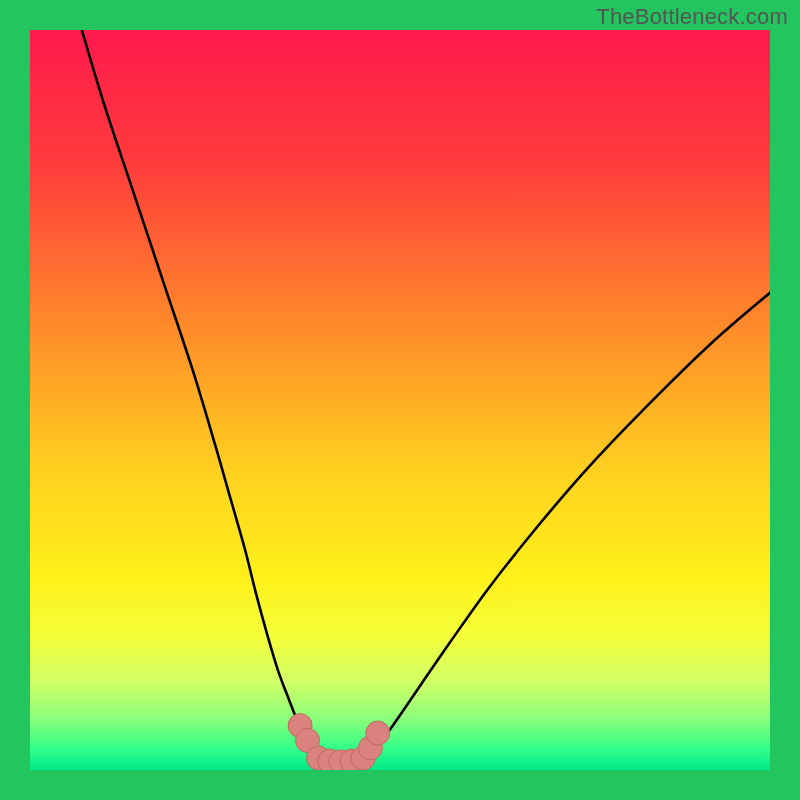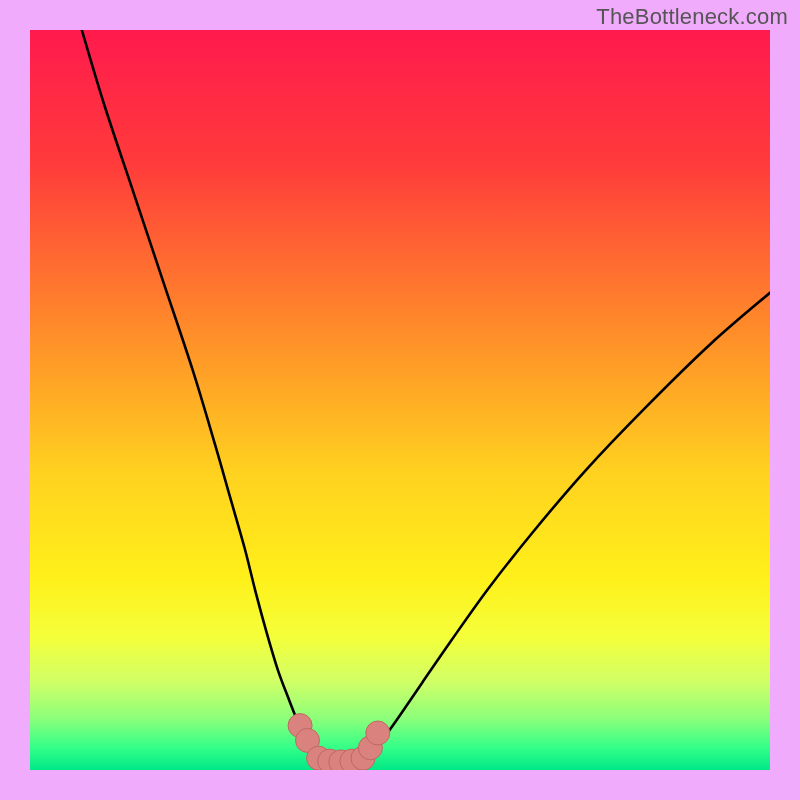--- a/index.html
+++ b/index.html
@@ -5,21 +5,21 @@
   body {
     margin: 0;
     padding: 0;
     background: #fff;
     font-family: Arial, Helvetica, sans-serif;
   }
   .frame {
     width: 800px;
     height: 800px;
     position: relative;
-    background: #f0abfc;
+    background: #22c55e;
     overflow: hidden;
   }
   .watermark {
     position: absolute;
     top: 4px;
     right: 12px;
     color: #555;
     font-size: 22px;
     font-weight: 500;
     z-index: 10;

